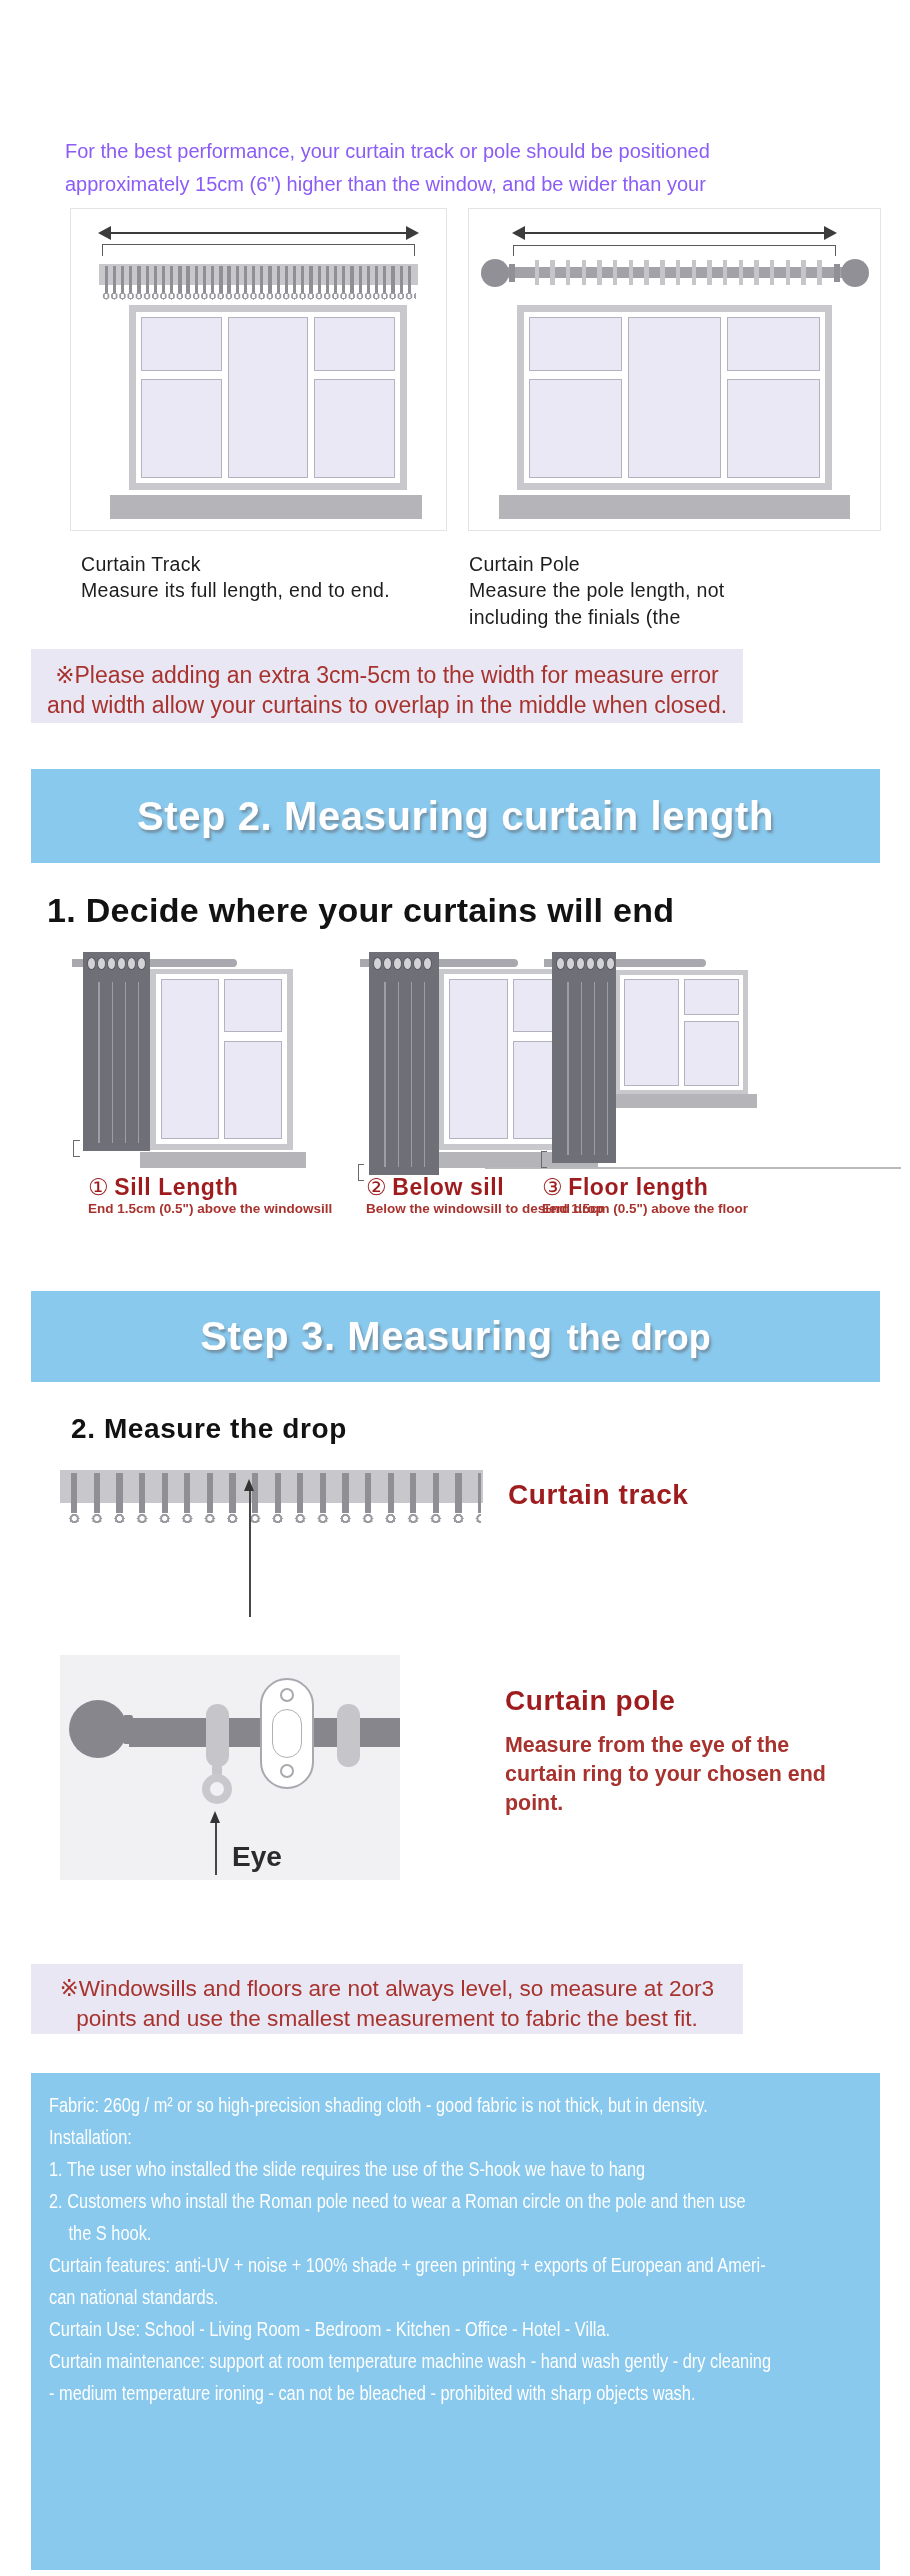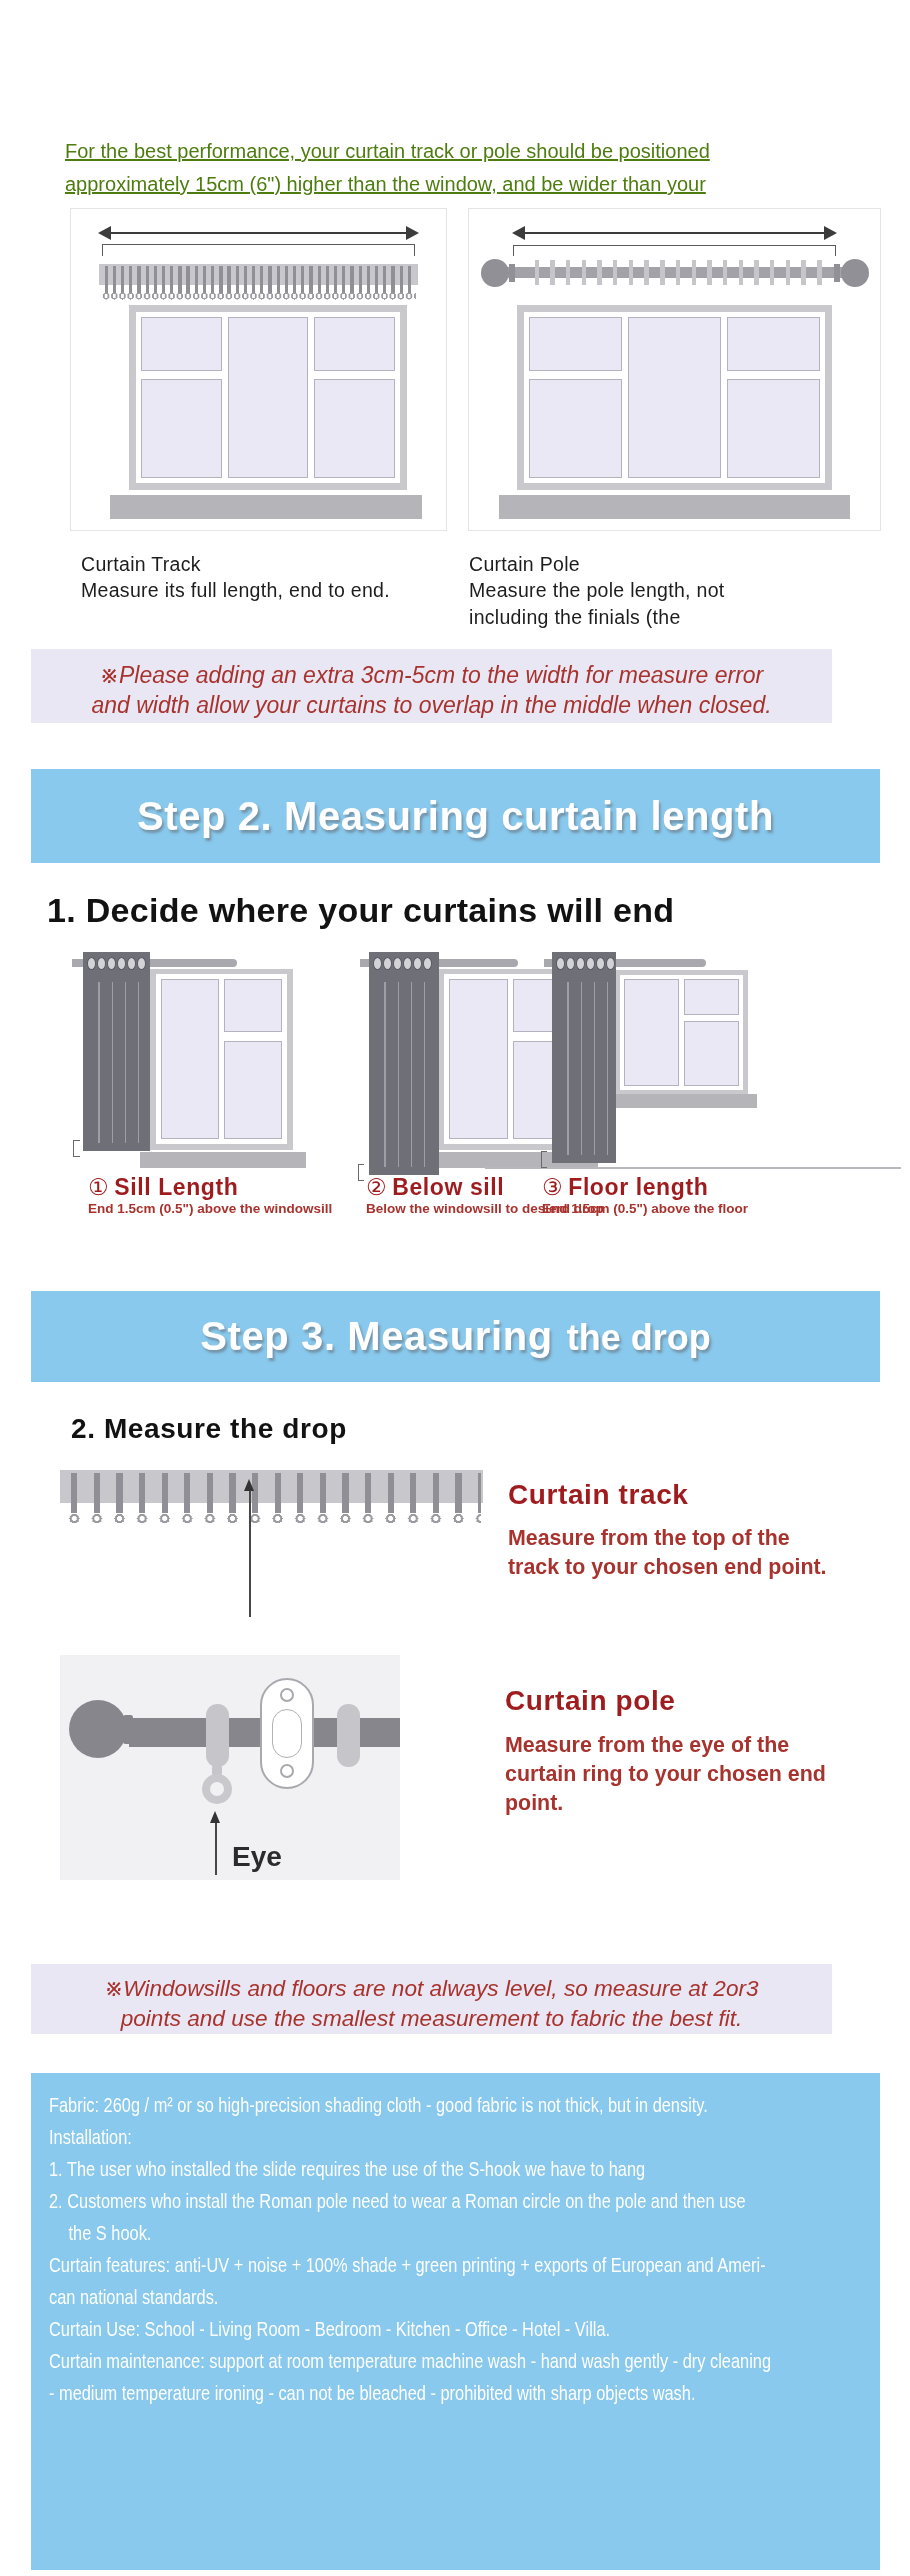--- a/index.html
+++ b/index.html
@@ -9,23 +9,23 @@
     --stem:#8F8F95; --loop:#9A9AA0; --arrow:#3C3C3C; --pole:#86868C; --ring:#C6C6CA;
   }
   html,body{margin:0;padding:0;background:#fff;}
   .page{position:relative;width:910px;height:2576px;background:#fff;overflow:hidden;
         font-family:"Liberation Sans","DejaVu Sans",sans-serif;color:var(--ink);}
   .abs{position:absolute;}
   .banner{position:absolute;left:31px;width:849px;background:var(--blue);text-align:center;}
   .banner .t{color:#fff;font-weight:bold;font-size:40px;letter-spacing:0.6px;
              text-shadow:1.9px 2.5px 2.5px rgba(110,130,145,.75);}
   .banner .t .em{font-size:36px;margin-left:14px;letter-spacing:0;}
-  .note{position:absolute;left:31px;width:801px;background:var(--lav);text-align:center;
-        color:var(--red2);font-size:23px;line-height:30px;box-sizing:border-box;font-style:italic;}
-  .intro{position:absolute;left:65px;top:135px;width:792px;font-size:20px;line-height:33px;color:#4d7c0f;text-decoration:underline;}
+  .note{position:absolute;left:31px;width:712px;background:var(--lav);text-align:center;
+        color:var(--red2);font-size:23px;line-height:30px;box-sizing:border-box;}
+  .intro{position:absolute;left:65px;top:135px;width:792px;font-size:20px;line-height:33px;color:#8b5cf6;}
   .dbox{position:absolute;border:1.3px solid #E4E4E4;background:#fff;box-sizing:border-box;}
   
   .harrow{position:absolute;height:2.5px;background:var(--arrow);}
   .harrow:before,.harrow:after{content:"";position:absolute;top:-5.7px;border:7px solid transparent;}
   .harrow:before{left:-12.6px;border-right:13.2px solid var(--arrow);}
   .harrow:after{right:-12.6px;border-left:13.2px solid var(--arrow);}
   .hbracket{position:absolute;border-top:1.9px solid #5a5a5a;border-left:1.9px solid #5a5a5a;border-right:1.9px solid #5a5a5a;}
   
   .track{position:absolute;background:var(--trk);}
   .track:before{content:"";position:absolute;left:2.5px;right:2.5px;top:1.9px;bottom:-7.5px;
@@ -267,24 +267,20 @@
     </div>
   </div>
 
   <div class="h1" style="left:71px;top:1413px;font-size:28px;letter-spacing:0.6px;">2. Measure the drop</div>
 
   <div class="abs" style="left:60px;top:1470px;width:423px;height:151px;">
     <div class="track t3" style="left:0;right:0;top:0;height:33px;"></div>
     <div class="varrow" style="left:189px;top:15px;height:132px;"></div>
   </div>
   <div class="rtitle" style="left:508px;top:1479px;">Curtain track</div>
-  <div class="rbody" style="left:508px;top:1524px;">
-    <div>Measure from the top of the</div>
-    <div>track to your chosen end point.</div>
-  </div>
 
   <div class="ppanel" style="left:60px;top:1655px;width:340px;height:225px;">
     <div class="pball" style="left:8.8px;top:45px;width:58px;height:58px;"></div>
     <div class="pneck" style="left:63px;top:60px;width:10px;height:29px;"></div>
     <div class="pbar" style="left:69px;right:0;top:63px;height:29px;"></div>
     <div class="pring" style="left:146px;top:49px;"></div>
     <div class="plink" style="left:152px;top:108px;"></div>
     <div class="peye" style="left:142px;top:119px;"></div>
     <div class="pbracket" style="left:200px;top:22.6px;width:54px;height:111px;">
       <span class="hole" style="top:8.2px;"></span>

